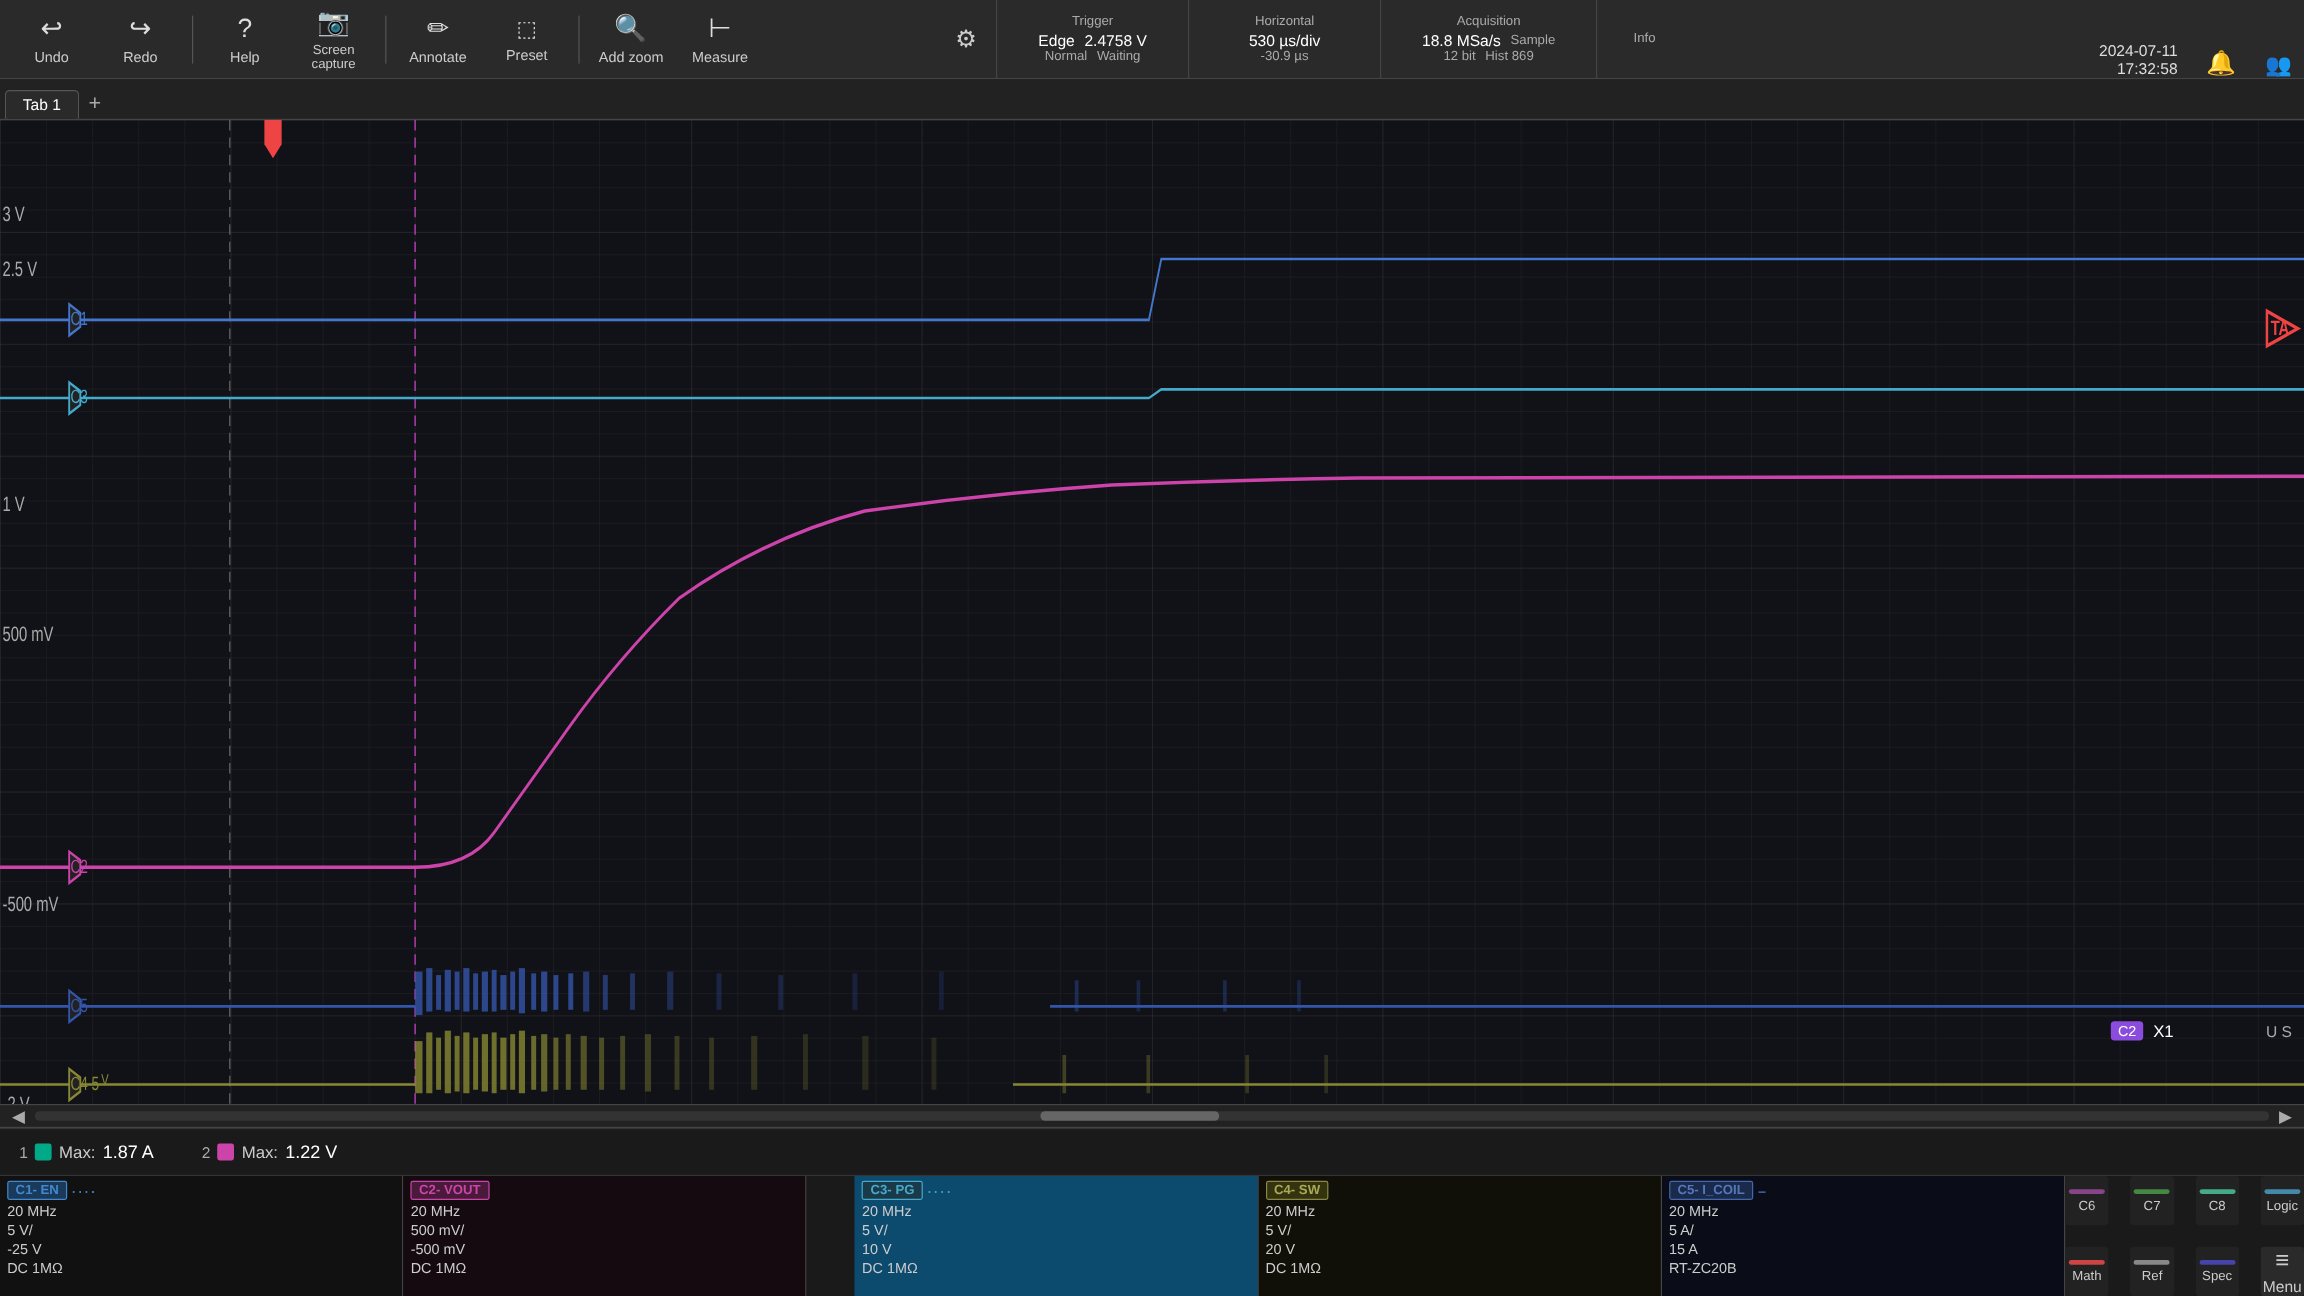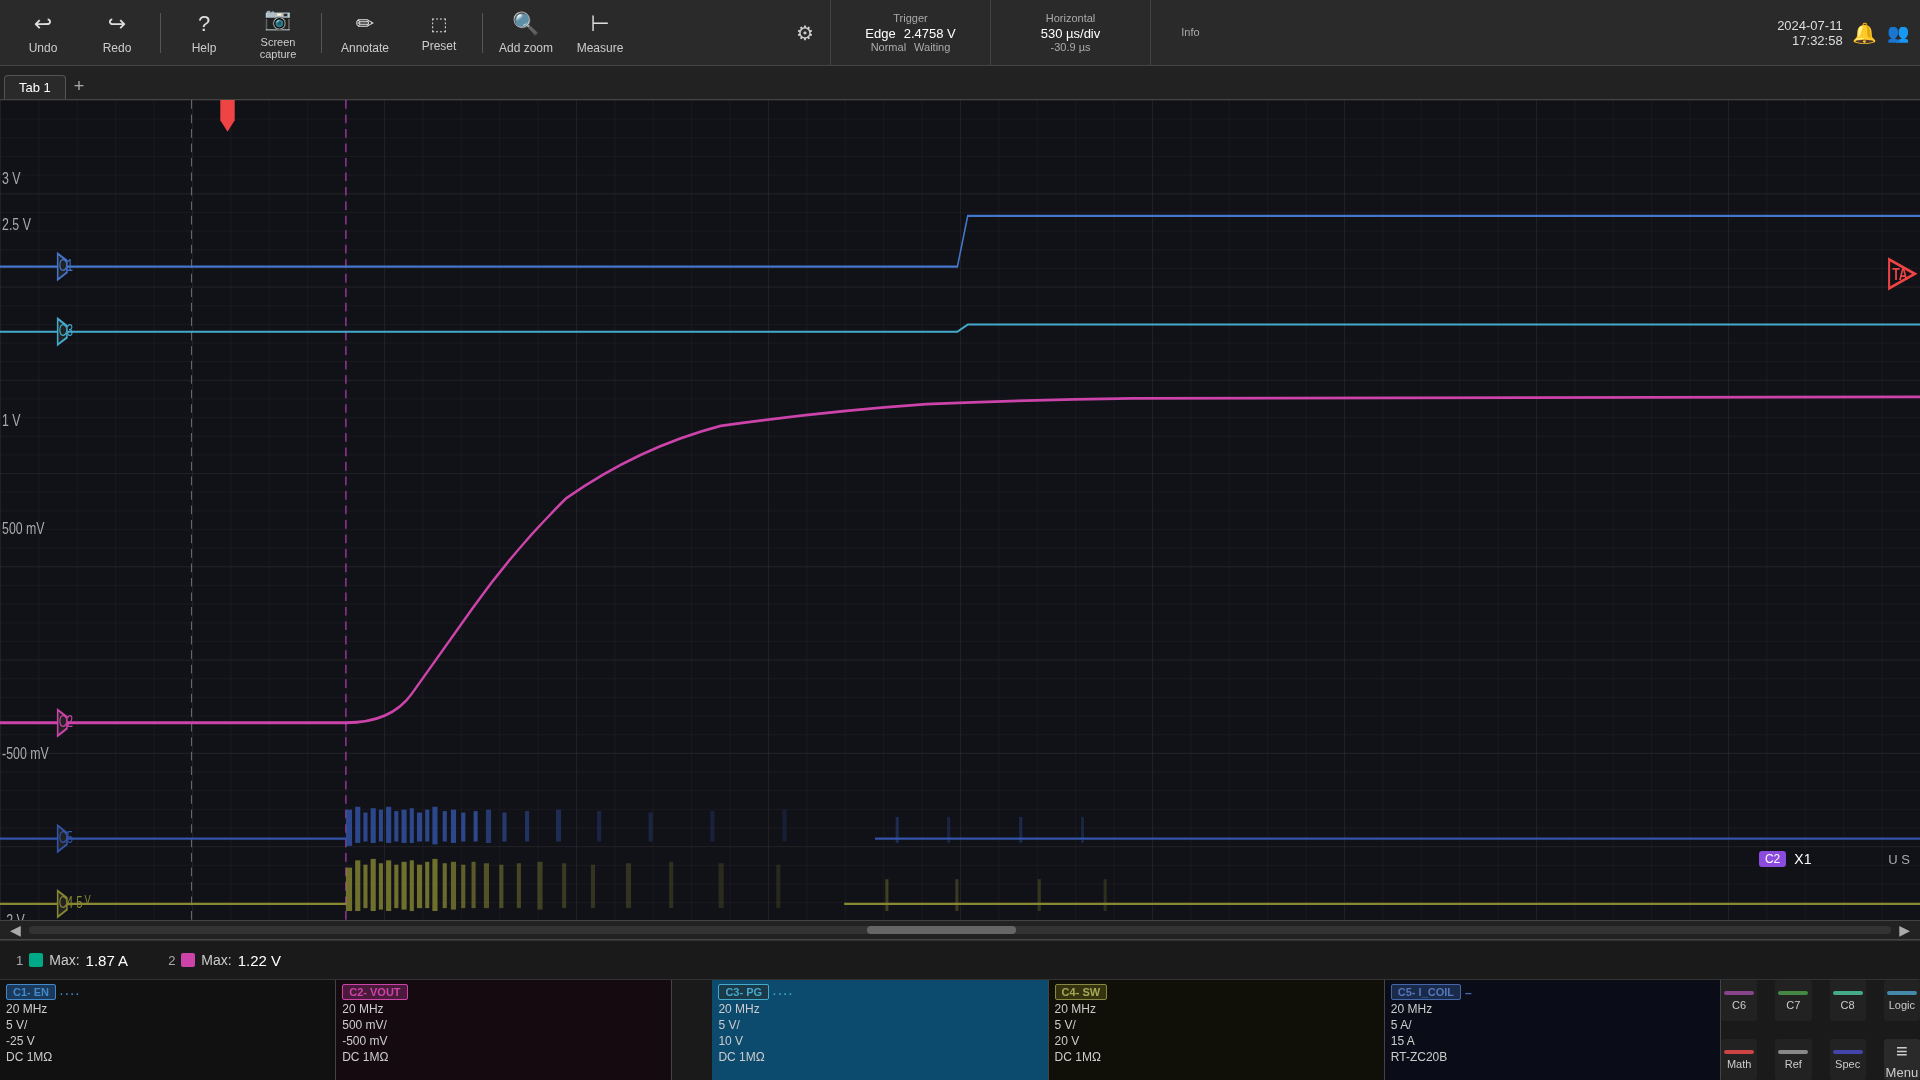--- a/index.html
+++ b/index.html
@@ -40,22 +40,22 @@
       display: flex; align-items: center; gap: 0;
       background: #2a2a2a; border-bottom: 1px solid #444;
     }
     .gear-btn { display: flex; align-items: center; justify-content: center; width: 50px; height: 66px; cursor: pointer; border: none; background: transparent; color: #ccc; font-size: 20px; }
     .c1-badge { background: #c8a000; color: #fff; border-radius: 3px; padding: 1px 5px; font-size: 12px; font-weight: bold; }
     .dropdown-arrow { font-size: 12px; color: #aaa; }
 
     
     #datetime-area {
       position: absolute; top: 0; right: 0; width: 200px; height: 66px;
-      display: flex; align-items: center; justify-content: flex-end;
-      background: #2a2a2a; border-bottom: 1px solid #444; padding-right: 10px; gap: 10px;
+      display: flex; align-items: flex-end; justify-content: flex-end;
+      background: #2a2a2a; border-bottom: 1px solid #444; padding-right: 10px; gap: 24px;
     }
     .datetime-text { font-size: 13px; color: #ddd; text-align: right; }
     .bell-icon { font-size: 20px; color: #ccc; }
     .people-icon { font-size: 16px; color: #c44; }
 
     
     #tabbar {
       position: absolute; top: 66px; left: 0; right: 0; height: 34px;
       background: #222; border-bottom: 1px solid #444;
       display: flex; align-items: flex-end; padding-left: 0;
@@ -212,20 +212,31 @@
   <div class="top-panel" style="min-width:160px;">
     <div class="top-panel-title">Horizontal</div>
     <div class="top-panel-row">
       <span class="top-panel-val">530 µs/div</span>
     </div>
     <div class="top-panel-row">
       <span class="top-panel-sub">-30.9 µs</span>
     </div>
   </div>
 
+  <div class="top-panel" style="min-width:180px;">
+    <div class="top-panel-title">Acquisition</div>
+    <div class="top-panel-row">
+      <span class="top-panel-val">18.8 MSa/s</span>
+      <span class="top-panel-sub">Sample</span>
+    </div>
+    <div class="top-panel-row">
+      <span class="top-panel-sub">12 bit</span>
+      <span class="top-panel-sub">Hist 869</span>
+    </div>
+  </div>
 
   <div class="top-panel" style="min-width:80px;">
     <div class="top-panel-title">Info</div>
   </div>
 </div>
 
 <div id="datetime-area">
   <div class="datetime-text" style="white-space:pre;">2024-07-11
 17:32:58</div>
   <span class="bell-icon">🔔</span>

